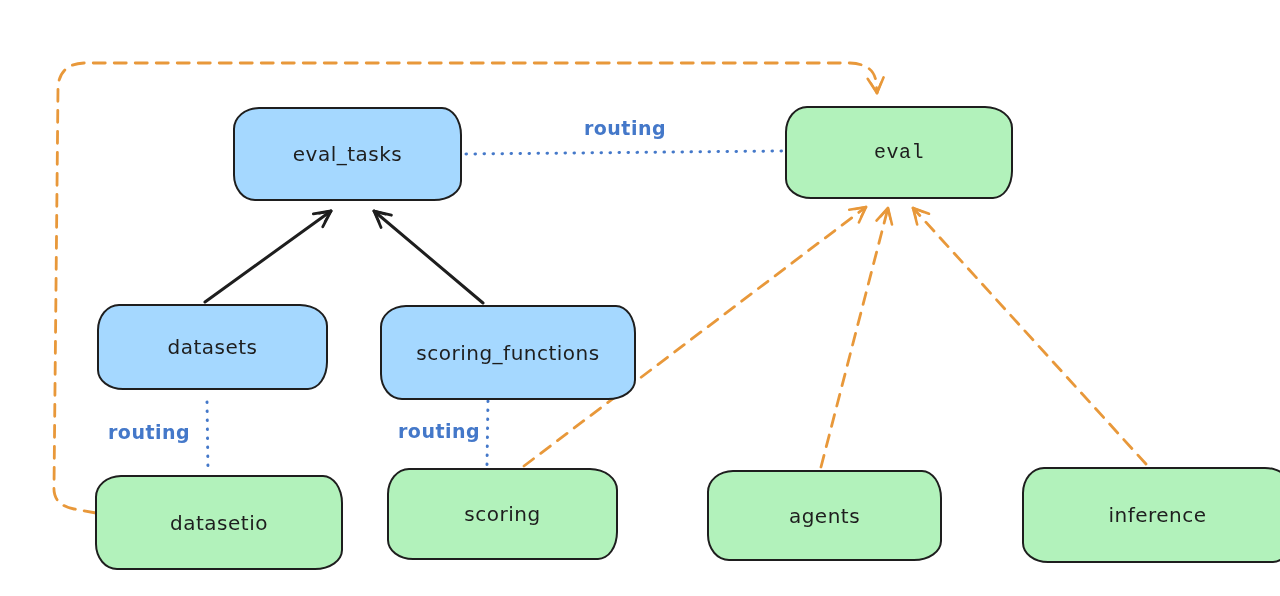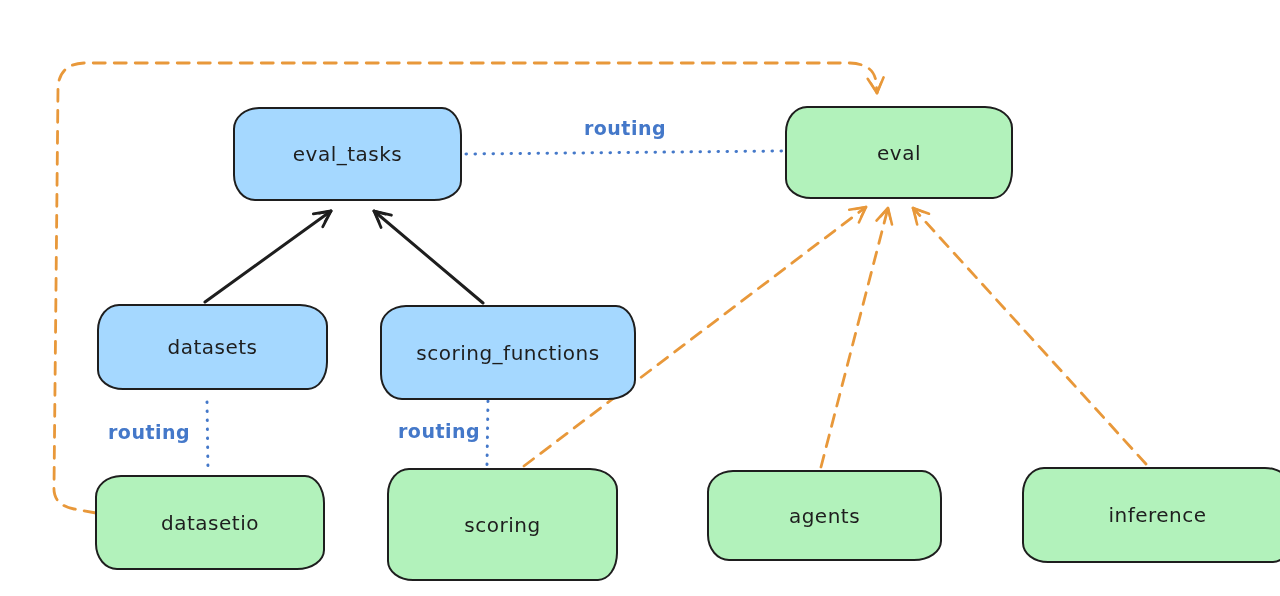--- a/index.html
+++ b/index.html
@@ -32,25 +32,25 @@
   .node.green{background:var(--green-fill);}
   .edge-label{
     position:absolute;
     color:var(--routing-blue);
     font-size:19px;font-weight:600;
     letter-spacing:0.5px;
     text-align:center;
   }
   
   .n-eval-tasks{left:233px;top:107px;width:229px;height:94px;}
-  .n-eval{left:785px;top:106px;width:228px;height:93px;}
+  .n-eval{left:785px;top:106px;width:228px;height:93px;font-family:Liberation Mono, monospace;}
   .n-datasets{left:97px;top:304px;width:231px;height:86px;}
   .n-scoring-functions{left:380px;top:305px;width:256px;height:95px;}
-  .n-datasetio{left:95px;top:475px;width:230px;height:95px;}
-  .n-scoring{left:387px;top:468px;width:231px;height:113px;}
+  .n-datasetio{left:95px;top:475px;width:248px;height:95px;}
+  .n-scoring{left:387px;top:468px;width:231px;height:92px;}
   .n-agents{left:707px;top:470px;width:235px;height:91px;}
   .n-inference{left:1022px;top:467px;width:271px;height:96px;}
   .l-routing-top{left:577px;top:117px;width:96px;}
   .l-routing-datasets{left:108px;top:421px;width:72px;}
   .l-routing-scoring{left:398px;top:420px;width:80px;}
 </style>
 </head>
 <body>
 
 <div class="canvas">

